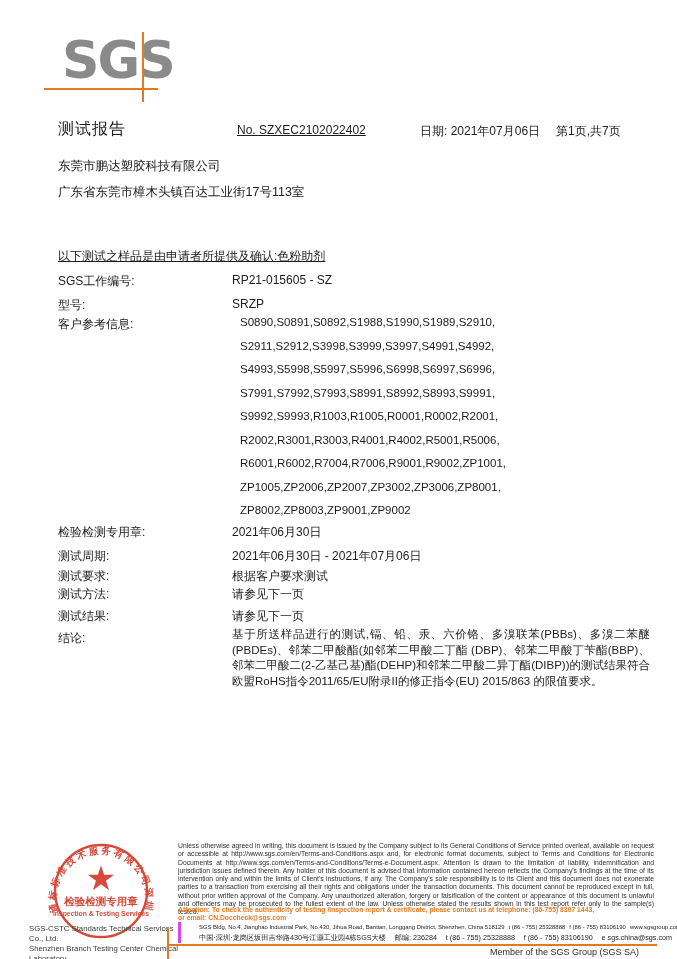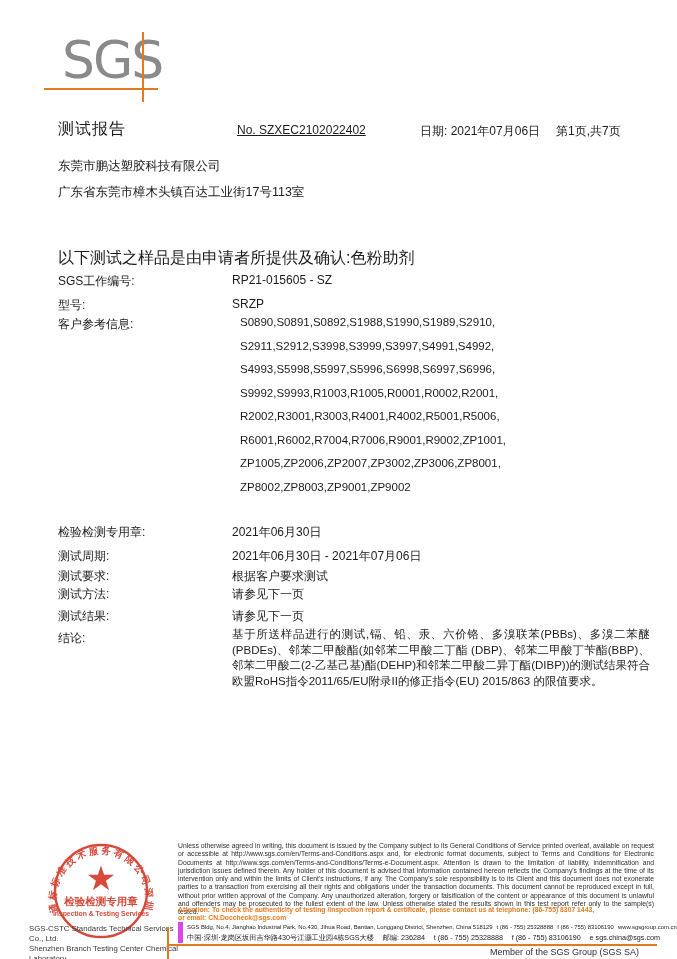--- a/index.html
+++ b/index.html
@@ -9,54 +9,54 @@
     background:#ffffff;
     font-family:"Liberation Sans","DejaVu Sans",sans-serif;
     color:#1c1c1c;
     overflow:hidden;
     margin:0 auto;
   }
   
   .logo-wrap{position:absolute;left:62px;top:30px;width:110px;height:70px;}
   .logo-text{
     font-family:"DejaVu Sans",sans-serif;
-    font-weight:normal;font-size:52px;line-height:60px;
+    font-weight:bold;font-size:52px;line-height:60px;
     color:#8a8a8a;letter-spacing:-2px;
   }
   .logo-hline{position:absolute;left:44px;top:88px;width:114px;height:2px;background:#e07b22;}
   .logo-vline{position:absolute;left:142px;top:32px;width:2px;height:70px;background:#e07b22;}
   
   .title{position:absolute;left:58px;top:119px;font-size:16px;font-weight:normal;letter-spacing:1px;}
   .report-no{position:absolute;left:237px;top:123px;font-size:12px;text-decoration:underline;}
   .report-date{position:absolute;left:420px;top:123px;font-size:12px;}
   .report-page{position:absolute;left:556px;top:123px;font-size:12px;}
   
   .applicant-name{position:absolute;left:58px;top:158px;font-size:12.5px;}
   .applicant-addr{position:absolute;left:58px;top:184px;font-size:12.5px;}
   
-  .intro{position:absolute;left:58px;top:248px;font-size:16px;}
+  .intro{position:absolute;left:58px;top:248px;font-size:12px;text-decoration:underline;}
   .row-label{position:absolute;left:58px;font-size:12px;}
   .row-value{position:absolute;left:232px;font-size:12px;}
   .ref-lines{position:absolute;left:232px;top:311px;font-size:11.5px;line-height:23.5px;margin-left:8px;}
   .conclusion{
     position:absolute;left:232px;top:627px;width:418px;
     font-size:11.5px;line-height:15.5px;text-align:justify;
   }
   
   .legal{
     position:absolute;left:178px;top:842px;width:476px;
     font-size:6.8px;line-height:8.3px;color:#2e2e2e;text-align:justify;
   }
   .attention{
     position:absolute;left:178px;top:906px;width:476px;
     font-size:6.8px;line-height:8.2px;color:#e87a20;font-weight:bold;
   }
   .addr-block{
     position:absolute;left:178px;top:922px;width:477px;
-    border-left:5px solid #d946ef;padding-left:4px;color:#222;
+    border-left:3px solid #d946ef;padding-left:18px;color:#222;
   }
   .addr-row{display:flex;align-items:baseline;justify-content:space-between;white-space:nowrap;}
   .addr-row.en{font-size:5.9px;line-height:10px;}
   .addr-row.cn{font-size:7.2px;line-height:11px;}
   .addr-row span{margin-right:4px;}
   .foot-vline{position:absolute;left:167px;top:927px;width:2px;height:32px;background:#e07b22;}
   .foot-hline{position:absolute;left:167px;top:944px;width:490px;height:2px;background:#e07b22;}
   .member{position:absolute;right:38px;top:947px;font-size:9px;color:#2e2e2e;}
   
   .stamp{position:absolute;left:34px;top:838px;width:134px;height:114px;opacity:.92;}
@@ -90,20 +90,21 @@
   <div class="row-value" style="top:273px">RP21-015605 - SZ</div>
 
   <div class="row-label" style="top:297px">型号:</div>
   <div class="row-value" style="top:297px">SRZP</div>
 
   <div class="row-label" style="top:316px">客户参考信息:</div>
   <div class="ref-lines">
     <div>S0890,S0891,S0892,S1988,S1990,S1989,S2910,</div>
     <div>S2911,S2912,S3998,S3999,S3997,S4991,S4992,</div>
     <div>S4993,S5998,S5997,S5996,S6998,S6997,S6996,</div>
+    <div>S7991,S7992,S7993,S8991,S8992,S8993,S9991,</div>
     <div>S9992,S9993,R1003,R1005,R0001,R0002,R2001,</div>
     <div>R2002,R3001,R3003,R4001,R4002,R5001,R5006,</div>
     <div>R6001,R6002,R7004,R7006,R9001,R9002,ZP1001,</div>
     <div>ZP1005,ZP2006,ZP2007,ZP3002,ZP3006,ZP8001,</div>
     <div>ZP8002,ZP8003,ZP9001,ZP9002</div>
   </div>
 
   <div class="row-label" style="top:524px">检验检测专用章:</div>
   <div class="row-value" style="top:524px">2021年06月30日</div>
 

